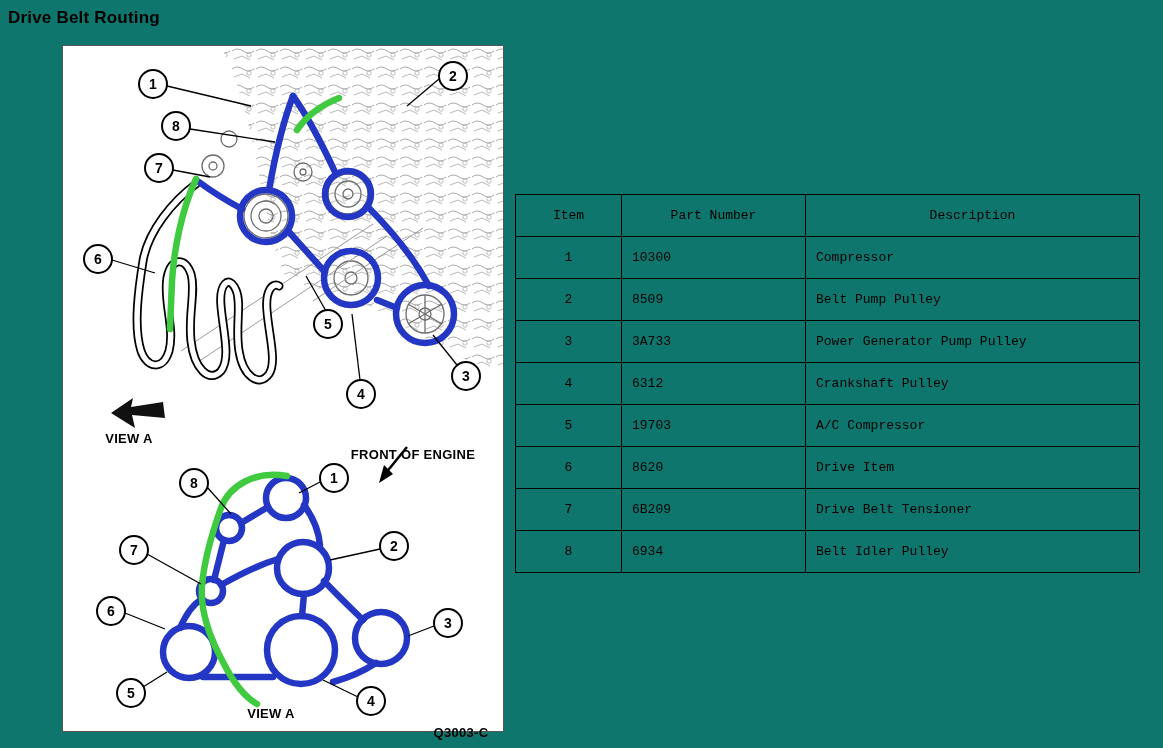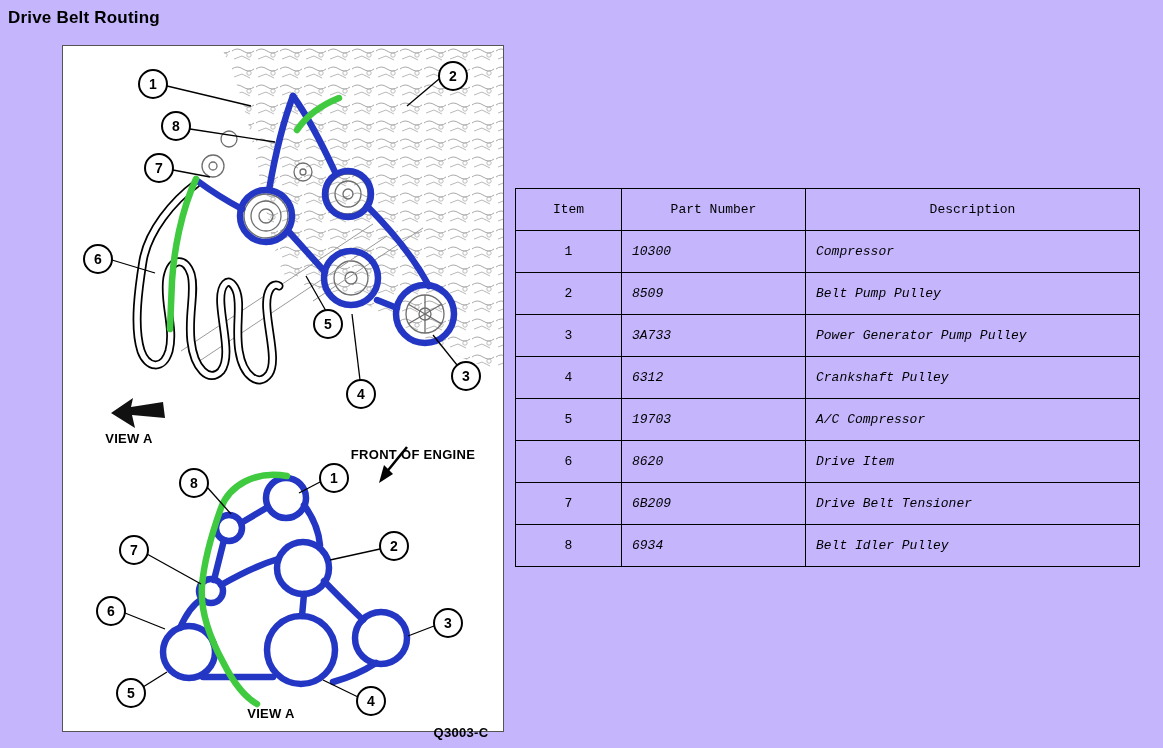--- a/index.html
+++ b/index.html
@@ -1,17 +1,17 @@
 <!DOCTYPE html>
 <html><head>
 <meta charset="utf-8">
 <style>
   html,body { margin:0; padding:0; background:#ffffff; }
   .page {
-    position:relative; width:1163px; height:748px; background:#c4b5fd;
+    position:relative; width:1163px; height:748px; background:#0f766e;
     font-family:"Liberation Sans", sans-serif; color:#000; overflow:hidden;
   }
   .page-title {
     position:absolute; left:8px; top:8px; margin:0;
     font-size:17px; font-weight:bold; letter-spacing:0.2px;
   }
   .diagram-frame {
     position:absolute; left:62px; top:45px; width:440px; height:685px;
     border:1px solid #555; box-sizing:content-box; background:#fff;
   }
@@ -20,34 +20,34 @@
     position:absolute; width:30px; height:30px; border:2px solid #000;
     border-radius:50%; background:#fff; display:flex; align-items:center;
     justify-content:center; font-size:14px; font-weight:bold;
     transform:translate(-50%,-50%); box-sizing:border-box; z-index:3;
   }
   .diagram-label {
     position:absolute; font-size:13px; font-weight:bold; white-space:nowrap;
     transform:translate(-50%,-50%); z-index:3; letter-spacing:0.3px;
   }
   .parts-table {
-    position:absolute; left:515px; top:188px; border-collapse:collapse;
+    position:absolute; left:515px; top:194px; border-collapse:collapse;
     font-family:"Liberation Mono", monospace; font-size:13px; color:#000;
     table-layout:fixed;
   }
   .parts-table th, .parts-table td {
     border:1px solid #000; height:41px; padding:0 10px; font-weight:normal;
     overflow:hidden; white-space:nowrap;
   }
   .col-item { width:85px; text-align:center; }
   .col-part { width:163px; }
   .col-desc { width:313px; }
   .parts-table th { text-align:center; }
   .parts-table td.cell-item { text-align:center; }
-  .parts-table td.cell-part, .parts-table td.cell-desc { text-align:left;font-style:italic; }
+  .parts-table td.cell-part, .parts-table td.cell-desc { text-align:left; }
 </style>
 </head>
 <body>
 
 <div class="page">
 
   <h1 class="page-title">Drive Belt Routing</h1>
 
   <div class="diagram-frame">
     <svg viewBox="0 0 440 685" preserveAspectRatio="none">

